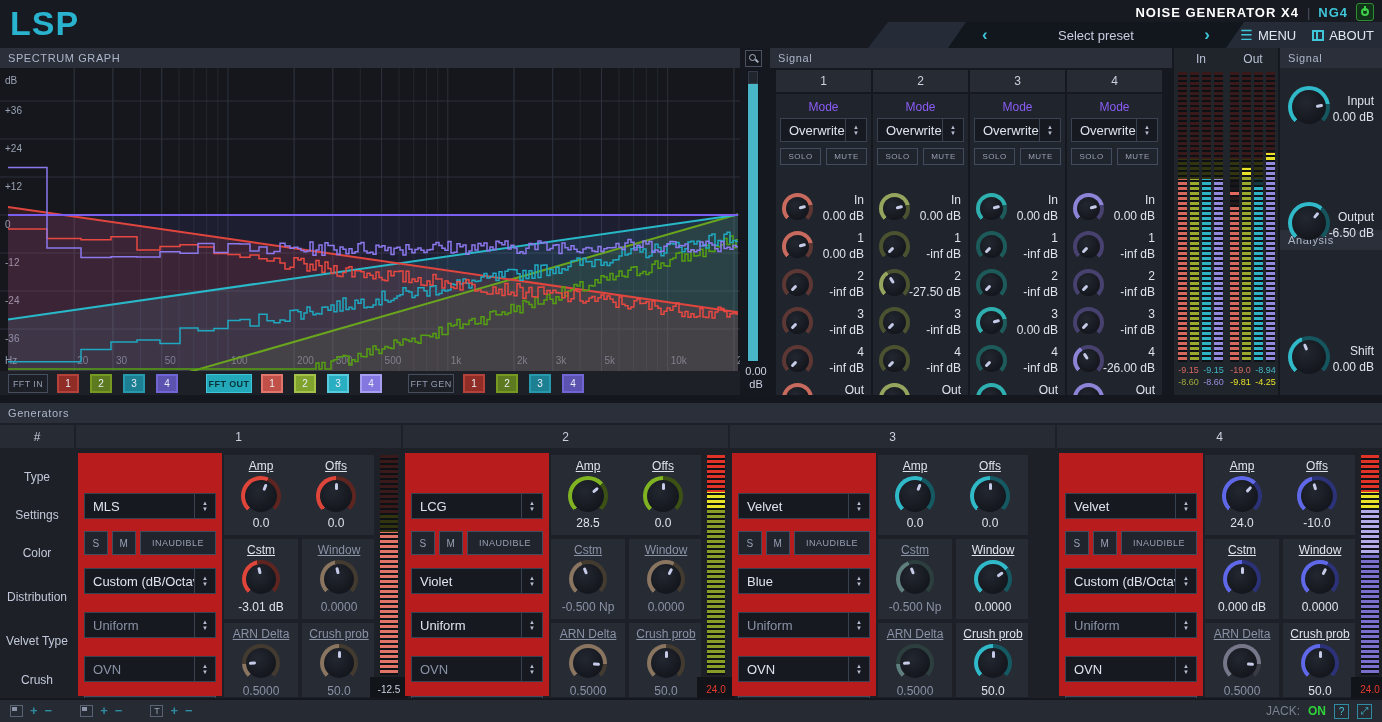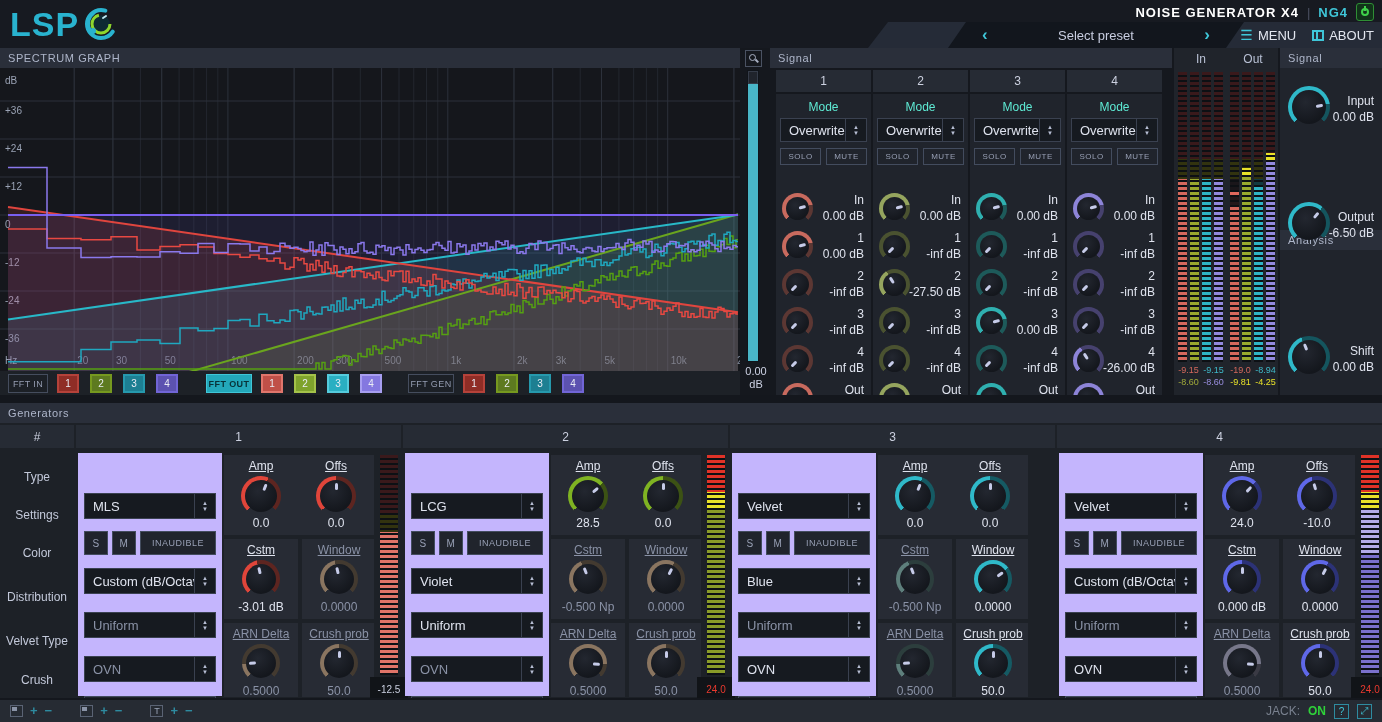--- a/index.html
+++ b/index.html
@@ -1,21 +1,21 @@
 <!DOCTYPE html>
 <html><head>
 <meta charset="utf-8">
 <style>
   html,body{margin:0;padding:0;background:#15181e;}
   body{width:1382px;height:722px;position:relative;overflow:hidden;
        font-family:"Liberation Sans","DejaVu Sans",sans-serif;color:#d7dbe6;font-size:12px;}
   .abs{position:absolute;}
   
   #topbar{left:0;top:0;width:1382px;height:48px;background:#171a21;}
-  #logo{left:10px;top:4px;height:40px;display:flex;align-items:center;gap:2px;}
+  #logo{left:10px;top:4px;height:40px;display:flex;align-items:center;gap:2px;flex-direction:column;}
   #logo .lsp-txt{font-size:34px;font-weight:800;color:#29b3cf;letter-spacing:1px;line-height:38px;}
   #titlerow{right:8px;top:3px;height:18px;display:flex;align-items:center;gap:8px;position:absolute;}
   .title-main{color:#ffffff;font-size:13px;font-weight:bold;letter-spacing:1px;}
   .title-sep{color:#4a5161;font-size:13px;}
   .title-ng{color:#3fc6d8;font-size:13px;font-weight:bold;letter-spacing:1px;}
   #powerbtn{width:16px;height:16px;border:1px solid #2f8f35;border-radius:3px;background:#12331a;
             display:flex;align-items:center;justify-content:center;position:relative;}
   #powerbtn .pw-ring{width:8px;height:8px;border:2px solid #3fd14a;border-radius:50%;box-sizing:border-box;}
   #powerbtn .pw-bar{position:absolute;top:2px;left:7px;width:2px;height:5px;background:#3fd14a;}
   #row2band{left:868px;top:22px;width:514px;height:26px;background:#252b37;
@@ -74,21 +74,21 @@
   #fader-fill{position:absolute;left:1px;top:14px;width:10px;bottom:1px;background:#49b6c8;}
   #fader-thumb{position:absolute;left:1px;top:1px;width:10px;height:13px;background:#20242c;border:1px solid #353c49;box-sizing:border-box;}
   #fader-val{position:absolute;left:-6px;top:317px;width:40px;text-align:center;font-size:11px;color:#cdd2e4;line-height:13px;}
   
   #signal-panel{left:770px;top:48px;width:402px;height:347px;}
   #sig-cols{position:absolute;left:6px;top:22px;display:flex;gap:2px;}
   .sig-col{width:95px;}
   .sig-col .col-hdr{height:22px;background:#262b34;color:#ccd1e0;font-size:12px;display:flex;
                     align-items:center;justify-content:center;margin-bottom:2px;}
   .sig-col .col-body{height:301px;background:#20242c;position:relative;}
-  .mode-lbl{position:absolute;left:0;top:6px;width:100%;text-align:center;font-size:12px;color:#5eead4;}
+  .mode-lbl{position:absolute;left:0;top:6px;width:100%;text-align:center;font-size:12px;color:#8b5cf6;}
   .ch-dd{position:absolute;left:4px;top:24px;width:87px;height:24px;}
   .ch-solo{position:absolute;left:4px;top:54px;width:41px;height:17px;font-size:8px;}
   .ch-mute{position:absolute;left:50px;top:54px;width:41px;height:17px;font-size:8px;}
   .ch-krow{position:absolute;left:0;width:100%;height:38px;}
   .ch-krow .knob{position:absolute;left:6px;top:3px;}
   .ch-krow .kv-name{position:absolute;right:7px;top:3px;text-align:right;}
   .ch-krow .kv-val{position:absolute;right:7px;top:19px;text-align:right;}
   
   #meters-panel{left:1174px;top:48px;width:104px;height:347px;background:#20242b;}
   .mgroup{position:absolute;top:0;width:50px;height:347px;}
@@ -107,21 +107,21 @@
   #gap1{left:0;top:395px;width:1382px;height:8px;background:#14171d;}
   #gen-hdr{left:0;top:403px;width:1382px;height:20px;}
   #gen-body{left:0;top:423px;width:1382px;height:275px;background:#1d2127;}
   #gap2{left:0;top:698px;width:1382px;height:2px;background:#14171d;}
   .rowlbl{position:absolute;left:0;width:74px;text-align:center;color:#c3c9da;font-size:12px;}
   #hash-cell{position:absolute;left:0;top:2px;width:74px;height:23px;background:#262b34;color:#ccd1e0;
              display:flex;align-items:center;justify-content:center;}
   .gen-col{position:absolute;top:0;width:325px;height:275px;}
   .gen-col .g-hdr{position:absolute;left:0;top:2px;width:100%;height:23px;background:#262b34;color:#ccd1e0;
                   display:flex;align-items:center;justify-content:center;font-size:12px;}
-  .gen-col .g-left{position:absolute;left:2px;top:30px;width:144px;height:243px;background:#c4b5fd;}
+  .gen-col .g-left{position:absolute;left:2px;top:30px;width:144px;height:243px;background:#b91c1c;}
   .g-dd{position:absolute;left:6px;width:132px;height:26px;}
   .g-sm{position:absolute;width:24px;height:24px;font-size:10px;}
   .g-inaud{position:absolute;left:62px;width:76px;height:24px;font-size:9px;}
   .g-crush{position:absolute;left:6px;width:132px;height:26px;font-size:10px;}
   .kbox{position:absolute;background:#272b34;}
   .kcell{position:absolute;top:0;width:74px;height:100%;}
   .kcell .kv-name{position:absolute;top:4px;width:100%;text-align:center;text-decoration:underline;}
   .kcell .knob{position:absolute;left:50%;transform:translateX(-50%);top:21px;}
   .kcell .kv-val{position:absolute;top:61px;width:100%;text-align:center;}
   .gmeter{position:absolute;top:32px;width:22px;height:242px;}

